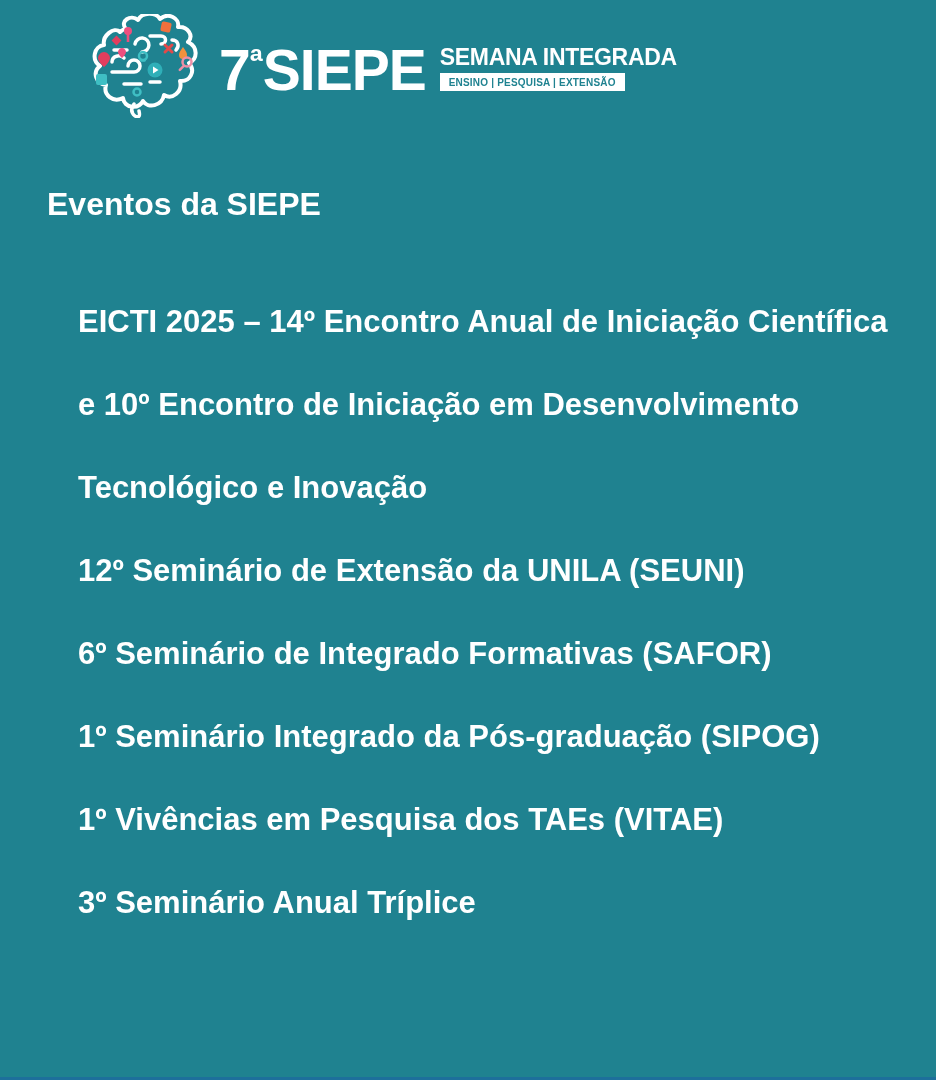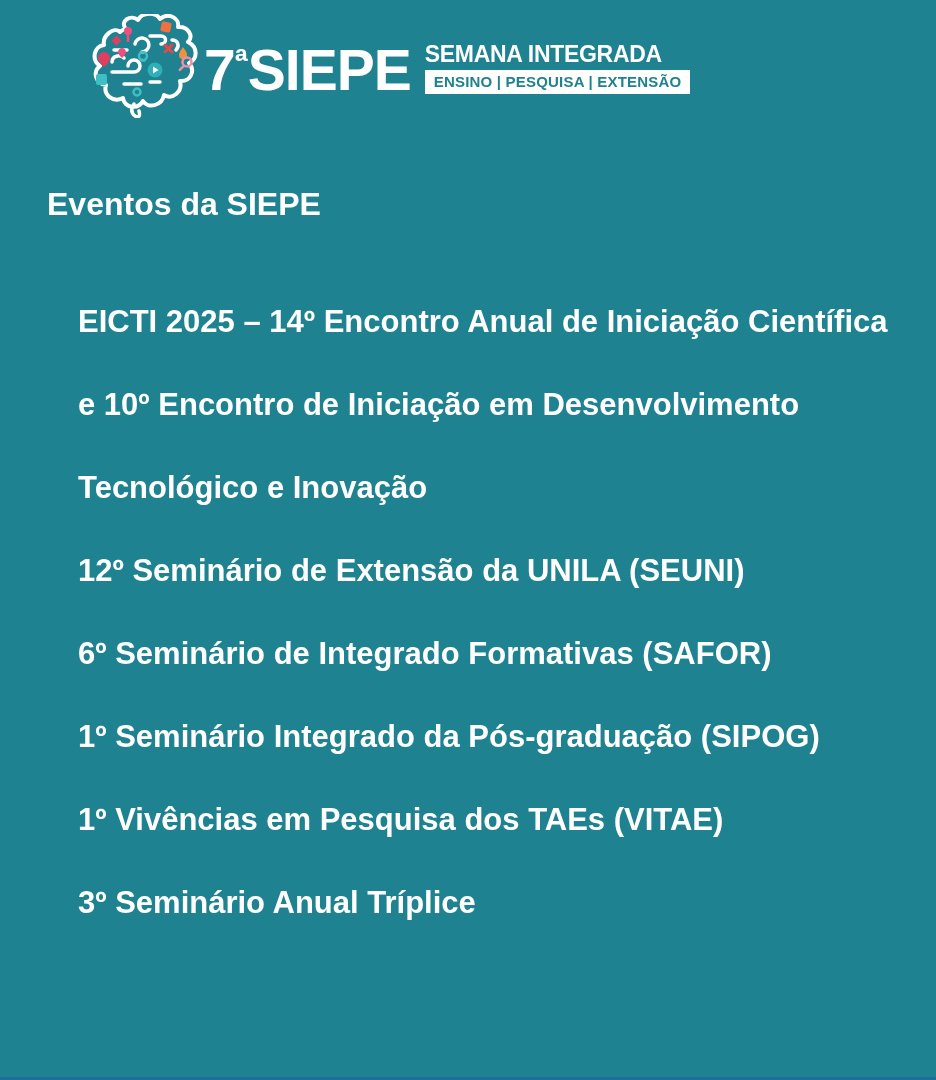--- a/index.html
+++ b/index.html
@@ -19,21 +19,21 @@
     overflow:hidden;
   }
   .header{
     position:absolute;
     top:14px;left:88px;
     display:flex;
     align-items:center;
   }
   .brain{width:114px;height:104px;flex:0 0 auto;}
   .brand{
-    margin-left:2px;
+    margin-left:17px;
     margin-top:8px;
     font-size:57px;
     font-weight:bold;
     letter-spacing:-1px;
     white-space:nowrap;
     line-height:1;
   }
   .brand .ord{font-size:0.62em;vertical-align:0.45em;letter-spacing:0;}
   .subbrand{
     margin-left:14px;
@@ -44,21 +44,21 @@
     font-size:23px;
     font-weight:bold;
     letter-spacing:-0.3px;
     white-space:nowrap;
     line-height:1.1;
   }
   .subbrand-badge{
     display:inline-block;
     background:var(--badge-bg);
     color:var(--badge-fg);
-    font-size:15px;
+    font-size:10px;
     font-weight:bold;
     letter-spacing:0.2px;
     padding:4px 9px 3px 9px;
     margin-top:3px;
     white-space:nowrap;
     line-height:1.1;
   }
   .page-title{
     position:absolute;
     left:47px;top:186px;

